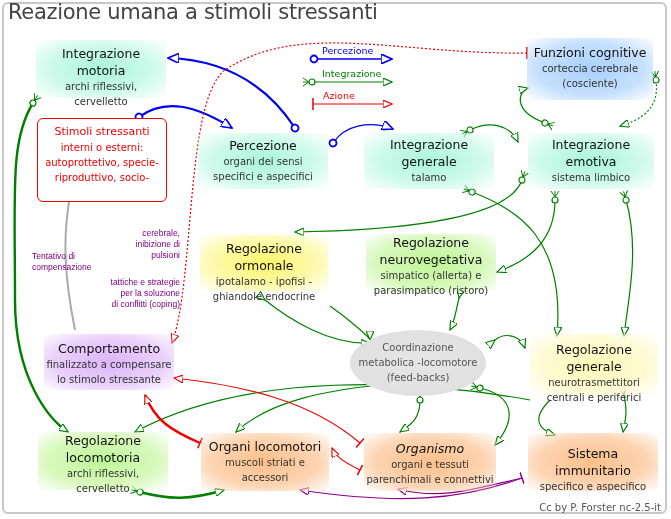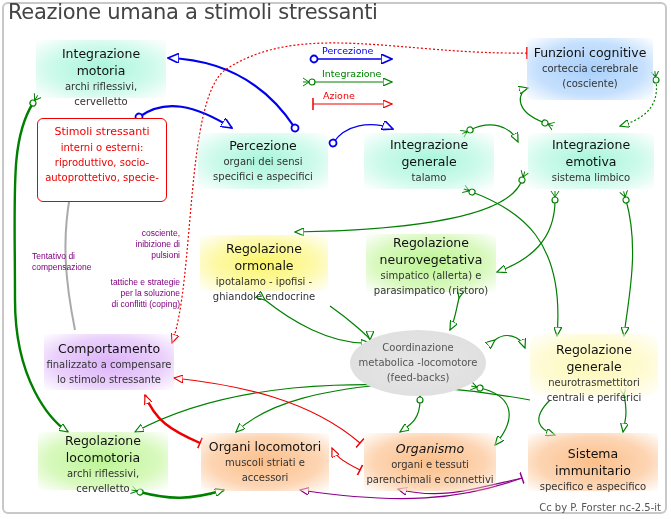--- a/index.html
+++ b/index.html
@@ -113,22 +113,22 @@
 
 <div class="node teal" style="left:36px;top:40px;width:130px;height:58px;padding-top:5px;">
   <div class="h">Integrazione motoria</div>
   <div class="s">archi riflessivi,</div>
   <div class="s">cervelletto</div>
 </div>
 
 <div class="node stimoli" style="left:37px;top:118px;width:130px;height:84px;padding-top:4px;">
   <div class="h">Stimoli stressanti</div>
   <div class="s">interni o esterni:</div>
+  <div class="s">autoprottetivo, specie-</div>
   <div class="s">riproduttivo, socio-</div>
-  <div class="s">autoprottetivo, specie-</div>
 </div>
 
 <div class="node teal" style="left:198px;top:133px;width:130px;height:56px;padding-top:4px;">
   <div class="h">Percezione</div>
   <div class="s">organi dei sensi</div>
   <div class="s">specifici e aspecifici</div>
 </div>
 
 <div class="node teal" style="left:364px;top:133px;width:130px;height:56px;padding-top:3px;">
   <div class="h">Integrazione</div>
@@ -201,21 +201,21 @@
 <div class="node orange" style="left:528px;top:433px;width:130px;height:58px;padding-top:12px;">
   <div class="h">Sistema immunitario</div>
   <div class="s">specifico e aspecifico</div>
 </div>
 
 <div class="note" style="left:32px;top:251px;">
   <div>Tentativo di</div>
   <div>compensazione</div>
 </div>
 <div class="note" style="left:100px;top:228px;width:80px;text-align:right;">
-  <div>cosciente,</div>
+  <div>cerebrale,</div>
   <div>inibizione di</div>
   <div>pulsioni</div>
 </div>
 <div class="note" style="left:95px;top:277px;width:85px;text-align:right;">
   <div>tattiche e strategie</div>
   <div>per la soluzione</div>
   <div>di conflitti (coping)</div>
 </div>
 
 <div class="credit">Cc by P. Forster nc-2.5-it</div>

